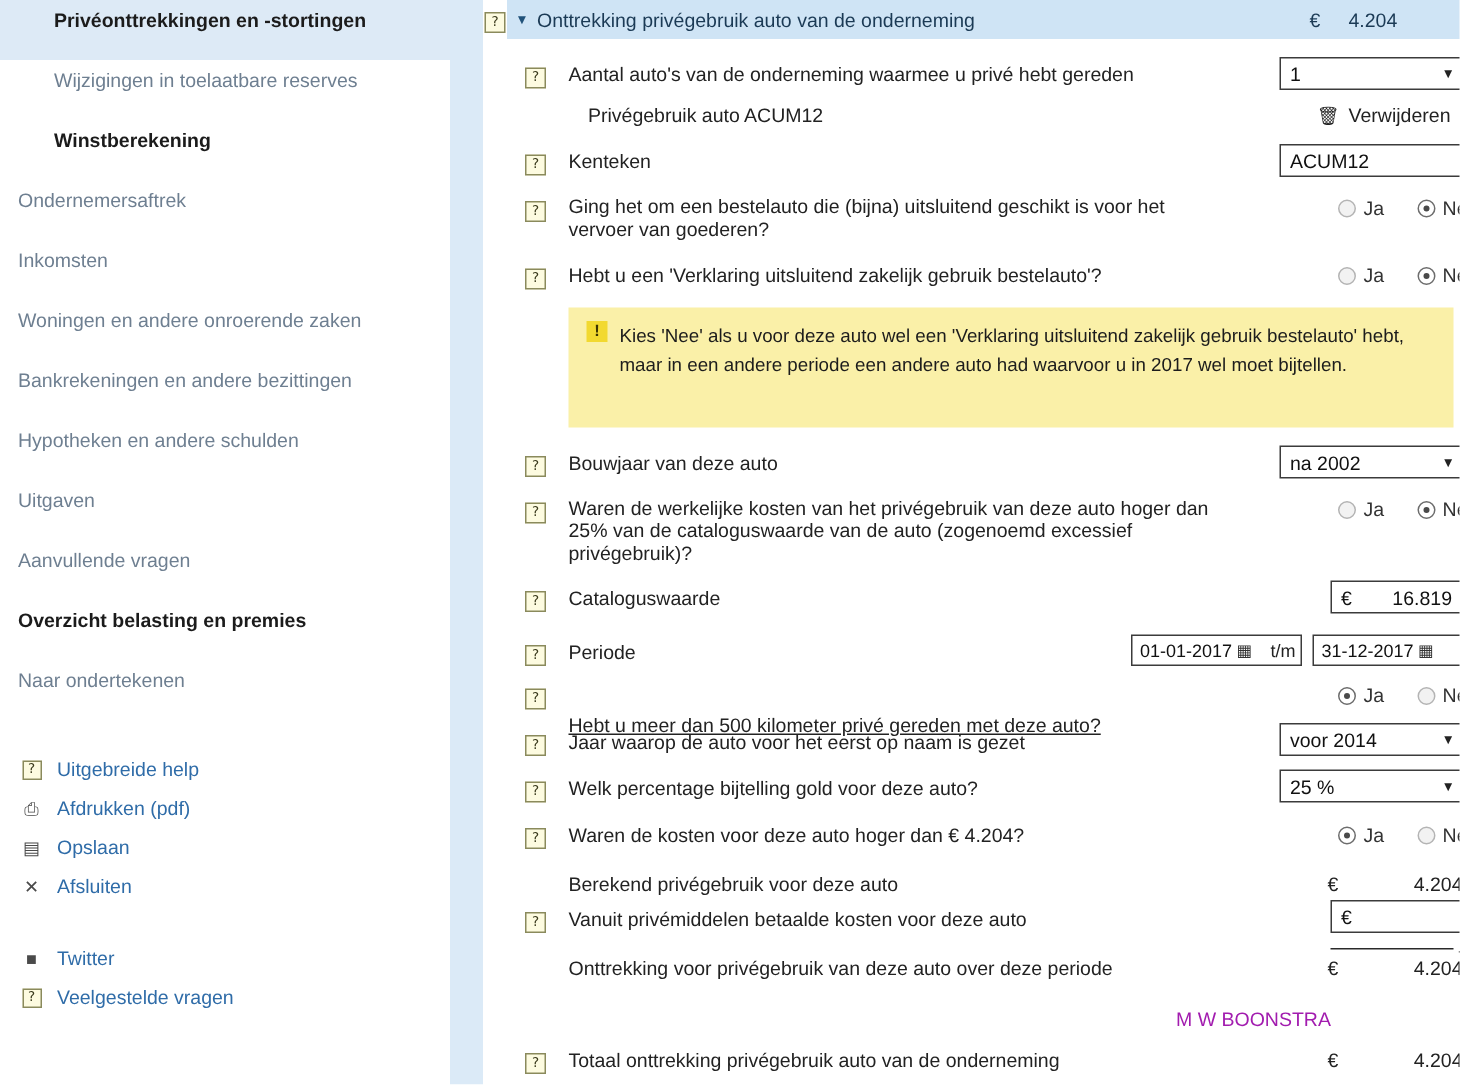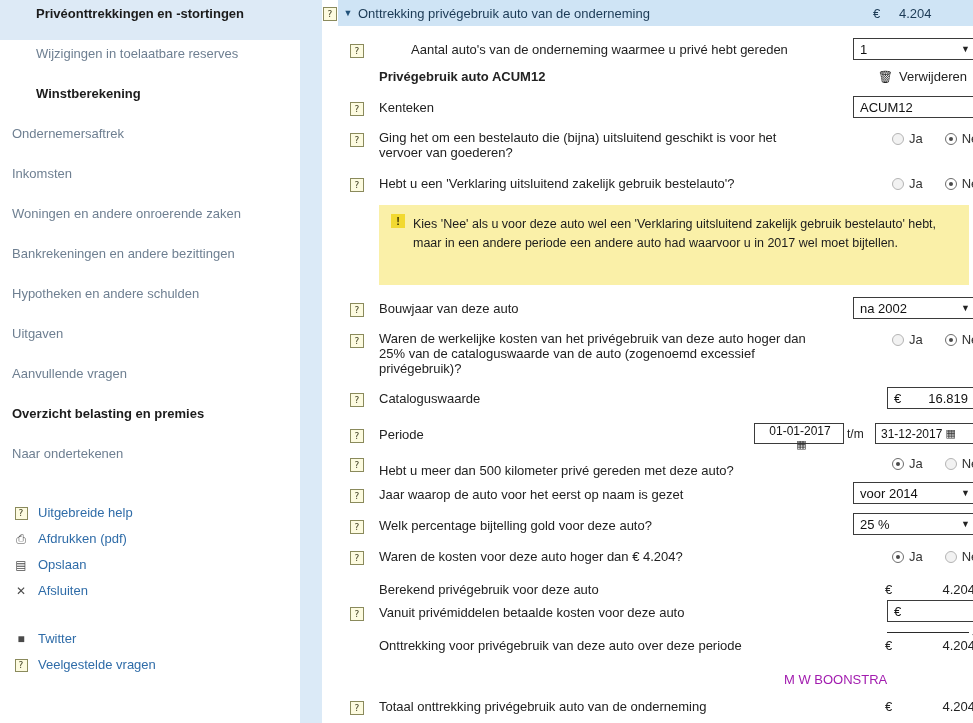--- a/index.html
+++ b/index.html
@@ -104,21 +104,21 @@
   .help-cell {
     position: absolute; left: 28px;
     width: 14px;
   }
   .help-cell .qmark { width: 14px; height: 14px; line-height: 12px; font-size: 9px; }
 
   .row-label {
     position: absolute; left: 57px;
     font-size: 13px; color: #222; line-height: 15px;
   }
-  .row-label.bold { font-weight: bold; }
+  .row-label.bold { font-weight: normal; margin-left: 13px; }
 
   
   .sel {
     position: absolute;
     border: 1px solid #3b3b3b;
     background: #fff;
     height: 22px;
     display: flex; align-items: center;
     padding: 0 4px 0 6px;
     font-size: 13px; color: #111;
@@ -297,21 +297,21 @@
       <span id="header-amt">4.204</span>
     </div>
 
     <div class="help-cell" style="left:1px; top:5px;">
       <span class="qmark">?</span>
     </div>
 
     <div class="help-cell" style="top:42px;">
       <span class="qmark">?</span>
     </div>
-    <div class="row-label" style="top:42px; width:490px;margin-left:32px;">Aantal auto's van de onderneming waarmee u privé hebt gereden</div>
+    <div class="row-label" style="top:42px; width:490px;">Aantal auto's van de onderneming waarmee u privé hebt gereden</div>
     <div class="sel" style="left:531px; top:38px; width:122px;">
       <span class="sel-val">1</span>
       <span class="sel-arrow">▼</span>
     </div>
 
     <div class="row-label bold" style="top:69px;">Privégebruik auto ACUM12</div>
     <div id="delete-link">
       <span class="trash">🗑</span>
       <span>Verwijderen</span>
     </div>
@@ -387,34 +387,34 @@
     <div class="row-label" style="top:391px;">Cataloguswaarde</div>
     <div class="money" style="left:565px; top:387px; width:88px;">
       <span class="eur">€</span>
       <span class="val">16.819</span>
     </div>
 
     <div class="help-cell" style="top:427px;">
       <span class="qmark">?</span>
     </div>
     <div class="row-label" style="top:427px;">Periode</div>
-    <div class="datein" style="left:432px; top:423px; width:90px;flex-direction:column;">
+    <div class="datein" style="left:432px; top:423px; width:114px;">
       <span>01-01-2017</span>
       <span class="cal-ico">▦</span>
     </div>
     <div class="tm-label" style="left:525px; top:427px;">t/m</div>
     <div class="datein" style="left:553px; top:423px; width:100px;">
       <span>31-12-2017</span>
       <span class="cal-ico">▦</span>
     </div>
 
     <div class="help-cell" style="top:456px;">
       <span class="qmark">?</span>
     </div>
-    <div class="row-label" style="top:463px;">Hebt u meer dan 500 kilometer privé gereden met deze auto?</div>
+    <div class="row-label" style="top:476px;text-decoration:underline;">Hebt u meer dan 500 kilometer privé gereden met deze auto?</div>
     <div class="radios" style="left:570px; top:456px;">
       <span class="radio-grp" style="margin-right:22px;">
         <span class="rbtn on"></span>
         <span class="rlabel">Ja</span>
       </span>
       <span class="radio-grp">
         <span class="rbtn"></span>
         <span class="rlabel">Nee</span>
       </span>
     </div>

